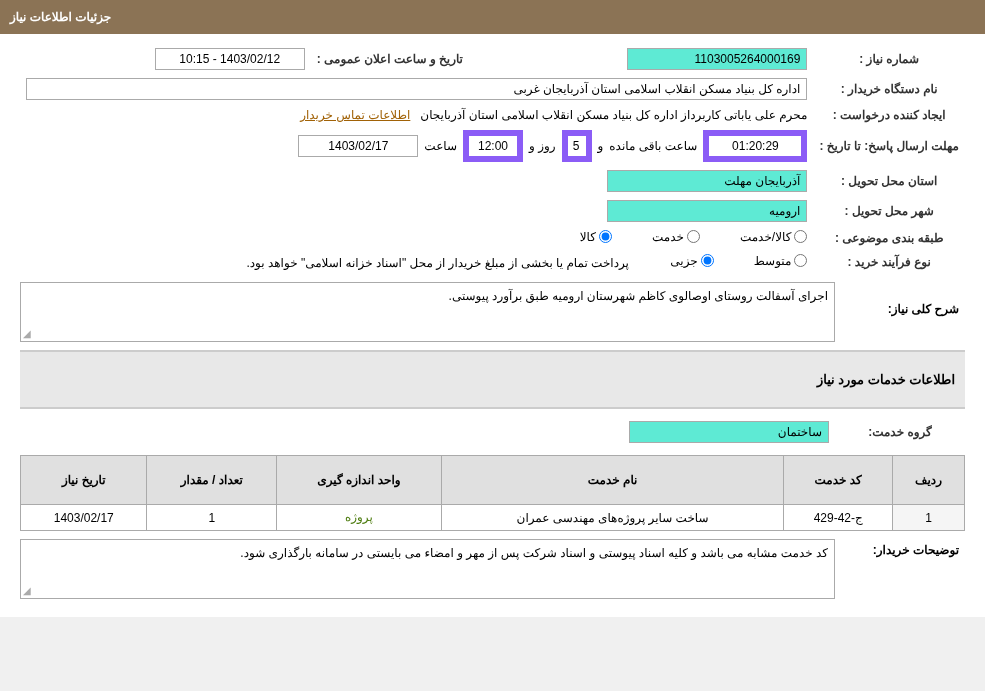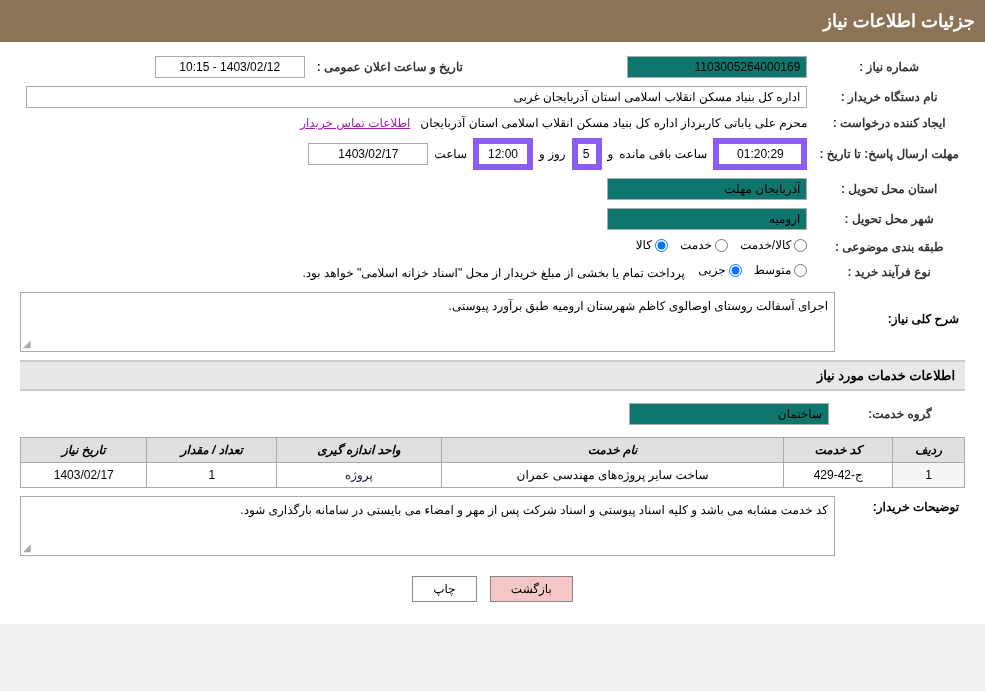--- a/index.html
+++ b/index.html
@@ -10,23 +10,23 @@
       direction: rtl;
     }
     .container {
       width: 985px;
       margin: 0 auto;
       background: #fff;
     }
     .header-bar {
       background: #8B7355;
       color: #fff;
-      text-align: right;
+      text-align: left;
       padding: 10px;
-      font-size: 18px;
+      font-size: 12px;
       font-weight: bold;
     }
     .main-content {
       padding: 10px 20px;
     }
     .info-table {
       width: 100%;
       border-collapse: collapse;
       margin-bottom: 8px;
     }
@@ -39,21 +39,21 @@
       font-weight: bold;
       text-align: center;
       white-space: nowrap;
       width: 130px;
     }
     .value-cell {
       text-align: right;
     }
     .input-box {
       border: 1px solid #aaa;
-      background: #0f766e;
+      background: #5eead4;
       padding: 3px 6px;
       display: inline-block;
       min-width: 180px;
       text-align: right;
     }
     .input-box-wide {
       border: 1px solid #aaa;
       background: #fff;
       padding: 3px 6px;
       display: inline-block;
@@ -62,39 +62,40 @@
     }
     .date-box {
       border: 1px solid #aaa;
       background: #fff;
       padding: 3px 6px;
       display: inline-block;
       width: 150px;
       text-align: center;
     }
     .link-blue {
-      color: #a21caf;
+      color: #a16207;
       text-decoration: underline;
       cursor: pointer;
     }
     .radio-group {
       display: inline-flex;
       gap: 12px;
       align-items: center;
     }
     .radio-item {
       display: inline-flex;
-      align-items: flex-end;
+      align-items: flex-start;
       gap: 3px;
+      margin-left: 28px;
     }
     .section-title {
       background: #e8e8e8;
       border-top: 2px solid #ccc;
       border-bottom: 2px solid #ccc;
-      padding: 6px 10px;
+      padding: 20px 10px;
       font-weight: bold;
       font-size: 13px;
       margin: 8px 0;
       text-align: right;
     }
     .shrh-box {
       border: 1px solid #aaa;
       background: #fff;
       padding: 6px;
       min-height: 60px;
@@ -110,24 +111,23 @@
       font-size: 10px;
     }
     .services-table {
       width: 100%;
       border-collapse: collapse;
       margin: 8px 0;
     }
     .services-table th {
       background: #e0e0e0;
       border: 1px solid #aaa;
-      padding: 5px 8px;
+      padding: 17px 8px;
       text-align: center;
       font-weight: bold;
-      font-style: italic;
     }
     .services-table td {
       border: 1px solid #aaa;
       padding: 5px 8px;
       text-align: center;
     }
     .row-num {
       background: #f5f5f5;
     }
     .btn-row {
@@ -208,21 +208,21 @@
           <span>محرم علی یاباتی کاربرداز اداره کل بنیاد مسکن انقلاب اسلامی استان آذربایجان</span>
           &nbsp;
           <span class="link-blue">اطلاعات تماس خریدار</span>
         </td>
       </tr>
 
       <tr>
         <td class="label-cell">مهلت ارسال پاسخ: تا تاریخ :</td>
         <td colspan="3" class="value-cell">
           <div class="inline-date-row">
-            <span class="small-box" style="width:94px;">01:20:29</span>
+            <span class="small-box" style="width:104px;">01:20:29</span>
             <span>ساعت باقی مانده</span>
             <span> و </span>
             <span class="small-box" style="width:30px;">5</span>
             <span>روز و</span>
             <span class="small-box" style="width:60px;">12:00</span>
             <span>ساعت</span>
             <span class="date-box" style="width:120px;">1403/02/17</span>
           </div>
         </td>
       </tr>
@@ -312,35 +312,31 @@
           <th>واحد اندازه گیری</th>
           <th>تعداد / مقدار</th>
           <th>تاریخ نیاز</th>
         </tr>
       </thead>
       <tbody>
         <tr>
           <td class="row-num">1</td>
           <td>ج-42-429</td>
           <td>ساخت سایر پروژه‌های مهندسی عمران</td>
-          <td style="color:#0f172a;">پروژه</td>
+          <td style="color:#4d7c0f;font-family:Liberation Serif, serif;">پروژه</td>
           <td>1</td>
           <td>1403/02/17</td>
         </tr>
       </tbody>
     </table>
 
     <div style="display:flex; align-items:flex-start; margin-bottom:8px;">
       <div style="width:130px; font-weight:bold; text-align:right; padding:4px 6px; flex-shrink:0;">توضیحات خریدار:</div>
       <div style="flex:1; position:relative;">
         <div class="notes-box">
           <span>کد خدمت مشابه می باشد و کلیه اسناد پیوستی و اسناد شرکت پس از مهر و امضاء می بایستی در سامانه بارگذاری شود.</span>
           <span class="resize-icon">◢</span>
         </div>
       </div>
     </div>
 
-    <div class="btn-row">
-      <button class="btn btn-back">بازگشت</button>
-      <button class="btn btn-print">چاپ</button>
-    </div>
   </div>
 </div>
 
 </body></html>

